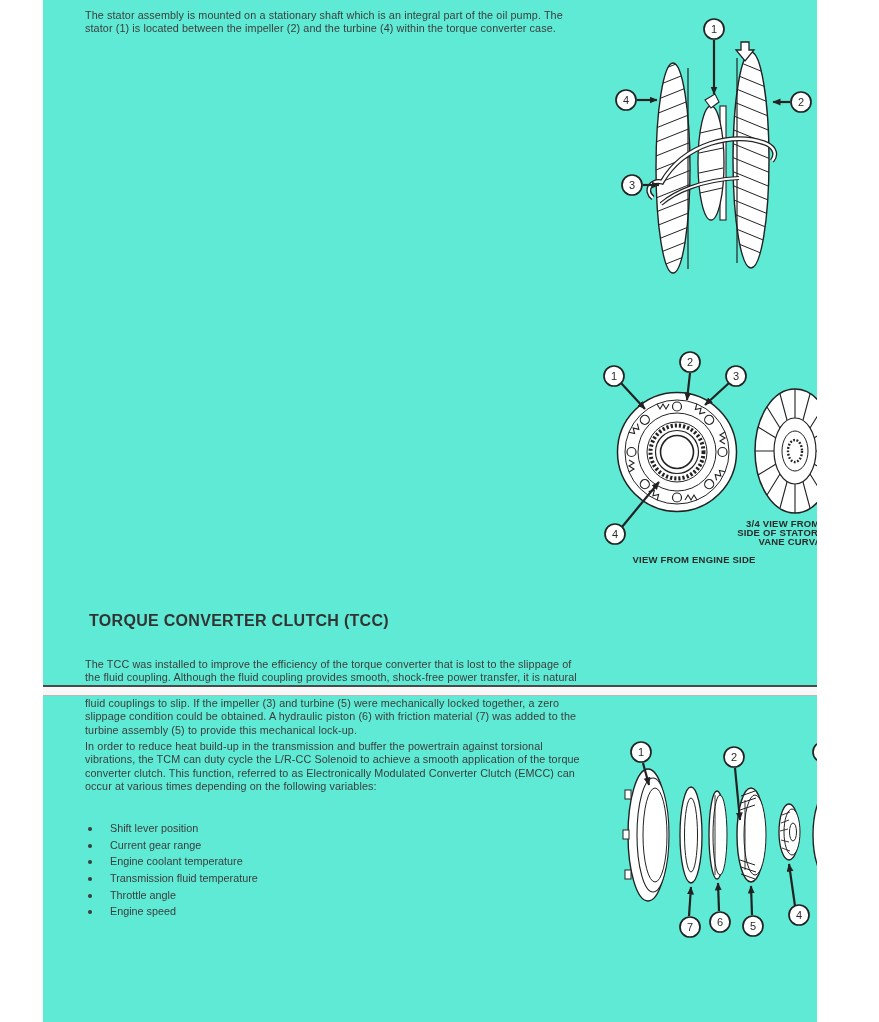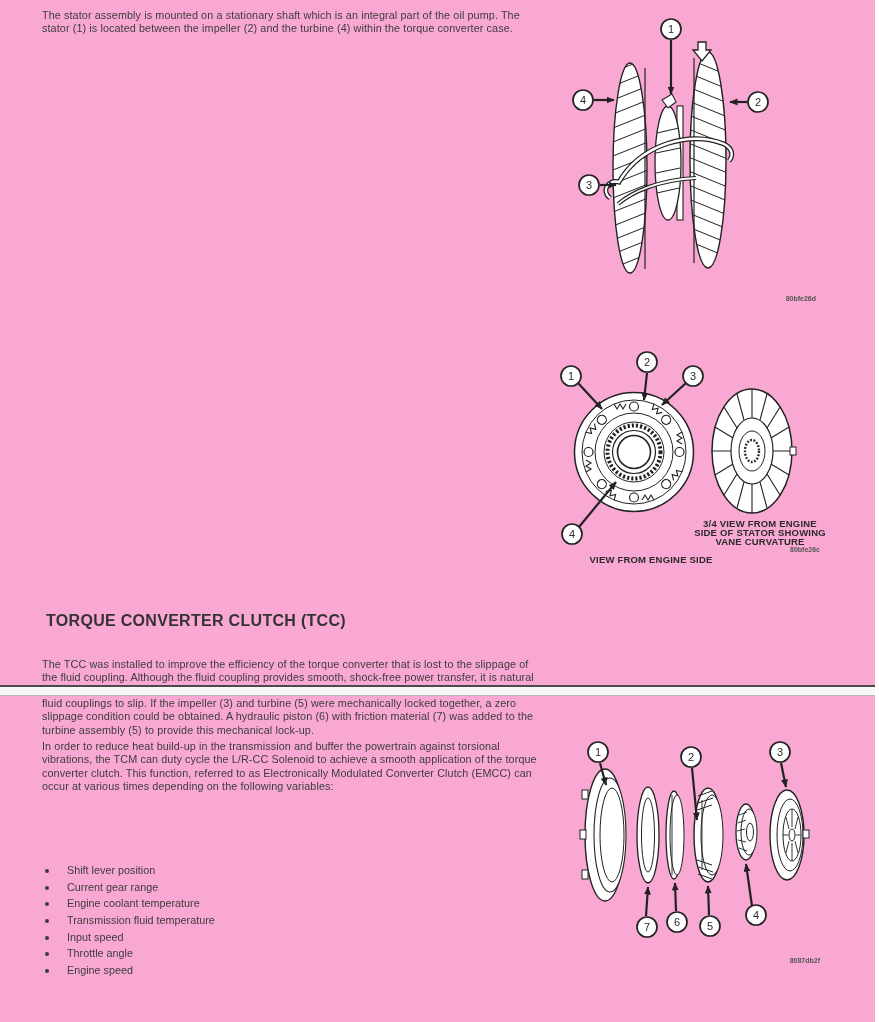--- a/index.html
+++ b/index.html
@@ -1,34 +1,34 @@
 <!DOCTYPE html>
 <html><head>
 <meta charset="utf-8">
 <style>
   * { margin:0; padding:0; box-sizing:border-box; }
   html,body { background:#fff; }
   .page {
-    position:relative; width:875px; height:1022px; background:#f9a8d4;
-    font-family:"Liberation Sans", sans-serif; color:#3c3c3c; overflow:hidden;
+    position:relative; width:774px; height:1022px; background:#5eead4;
+    font-family:"Liberation Sans", sans-serif; color:#3c3c3c; overflow:hidden;margin-left:43px;
   }
   .body-text {
     position:absolute; font-size:10.8px; line-height:13.4px; color:#3c3c3c;
     letter-spacing:0.1px;
   }
   .tcc-heading {
     position:absolute; left:46px; top:612px; font-size:16px; font-weight:bold;
     color:#333; letter-spacing:0.3px;
   }
   .page-break {
     position:absolute; left:0; top:685px; width:879px; height:11px;
     border-top:2px solid #4a4a4a; border-bottom:1px solid #b8b8b8; background:#f7f7f7;
   }
   .bullet-list {
-    position:absolute; left:42px; top:862px; width:420px; list-style:none;
+    position:absolute; left:42px; top:820px; width:420px; list-style:none;
   }
   .bullet-list li {
     position:relative; padding-left:25px; height:16.7px; line-height:16.7px;
     font-size:10.8px; color:#3c3c3c;
   }
   .bullet-list li::before {
     content:""; position:absolute; left:3px; top:7px; width:4px; height:4px;
     border-radius:50%; background:#3c3c3c;
   }
   .fig { position:absolute; }
@@ -335,18 +335,17 @@
       </g>
       <text class="fig-code" x="260" y="233" text-anchor="end">8087db2f</text>
     </svg>
   </div>
 
   <ul class="bullet-list">
     <li>Shift lever position</li>
     <li>Current gear range</li>
     <li>Engine coolant temperature</li>
     <li>Transmission fluid temperature</li>
-    <li>Input speed</li>
     <li>Throttle angle</li>
     <li>Engine speed</li>
   </ul>
 
 </div>
 
 </body></html>

